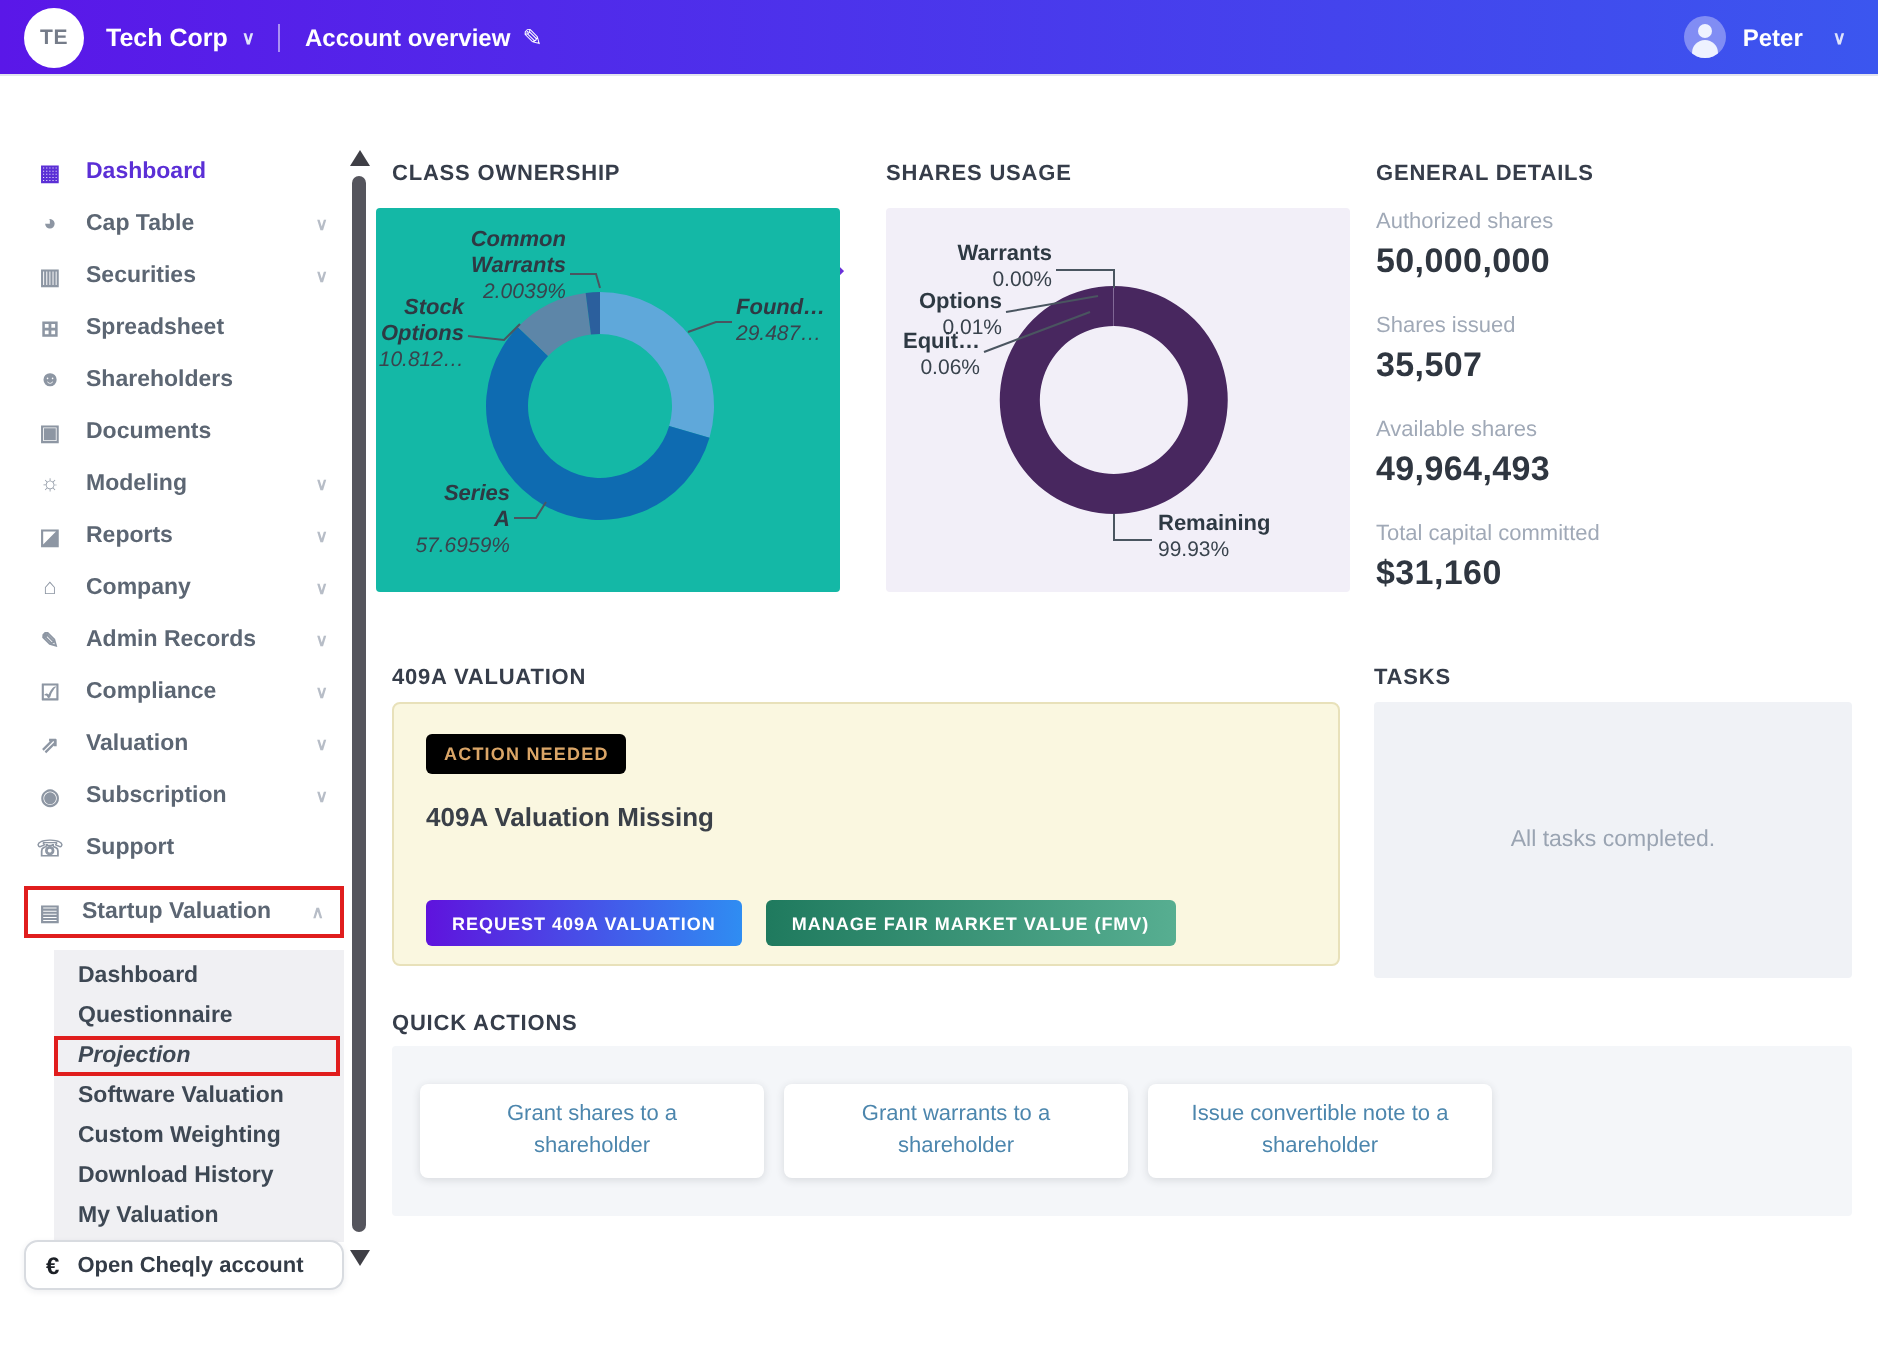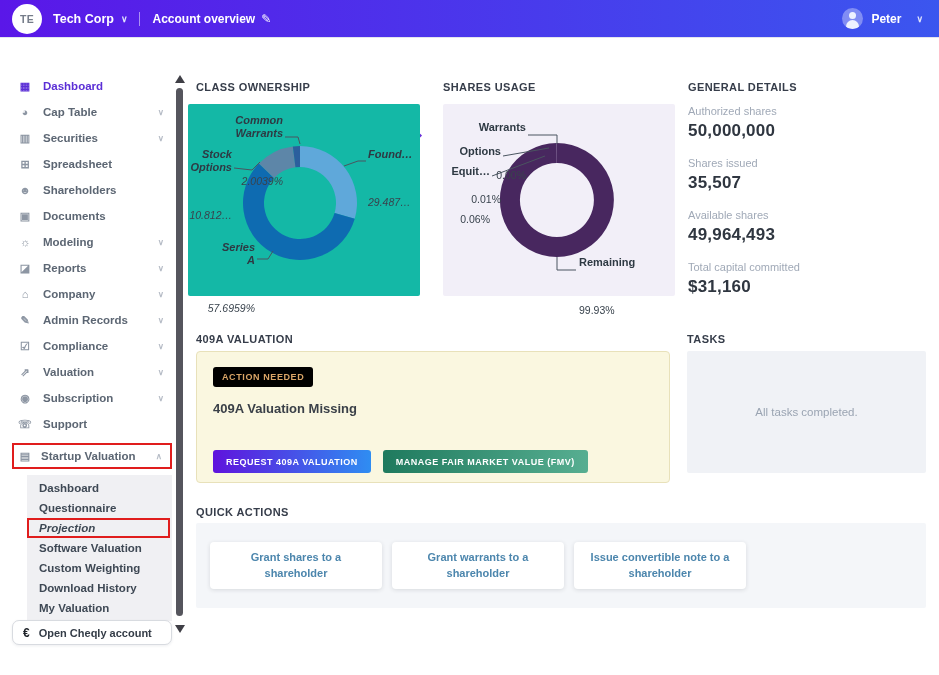--- a/index.html
+++ b/index.html
@@ -56,21 +56,21 @@
   .main { position:absolute; left:186px; top:39px; right:0; bottom:0; background:#fff; }
   .sec-head { position:absolute; font-size:11px; font-weight:700; color:#363d4a; letter-spacing:.4px; }
   .sec-link { position:absolute; font-size:11px; font-weight:700; color:#6a30d9; cursor:pointer;margin-top:48px; }
   .sec-link .arr { font-size:11px; margin-left:3px; }
 
   .chart-card { position:absolute; width:232px; height:192px; border-radius:2px; }
   .chart-card svg.donut { position:absolute; }
   .chart-card svg.connectors { position:absolute; left:0; top:0; }
   .clabel { position:absolute; line-height:13px; }
   .clabel .nm { font-size:11px; font-weight:700; color:#2e3943; display:block; white-space:nowrap; }
-  .clabel .pc { font-size:10.5px; font-weight:400; color:#39434d; display:block; white-space:nowrap;margin-top:35px; }
+  .clabel .pc { font-size:10.5px; font-weight:400; color:#39434d; display:block; white-space:nowrap; }
   .t-right { text-align:right; }
 
   
   .gd-stats { position:absolute; left:502px; top:66px; width:240px; }
   .gd-stat { margin-bottom:16px; }
   .gd-label { font-size:11px; color:#a0a9b7; margin-bottom:4px; }
   .gd-value { font-size:17px; font-weight:700; color:#2f3640; letter-spacing:.2px; }
 
   
   .card-409a { position:absolute; left:10px; top:312px; width:474px; height:132px;
@@ -80,30 +80,30 @@
   .head-409a { position:absolute; left:16px; top:49px; font-size:13px; font-weight:700; color:#3a4048; }
   .body-409a { position:absolute; left:16px; top:75px; font-size:11.5px; color:#4b525a; }
   .btns-409a { position:absolute; left:16px; top:98px; display:flex; gap:12px; }
   .btn-409a { height:23px; padding:0 13px; border-radius:3px; border:none; color:#fff;
     font-size:9px; font-weight:700; letter-spacing:.5px; display:flex; align-items:center; cursor:pointer;
     font-family:"Liberation Sans", sans-serif; }
   .btn-grad-blue { background:linear-gradient(90deg,#5f13dd,#2f8df2); }
   .btn-grad-green { background:linear-gradient(90deg,#1f7a5e,#57ae91); }
 
   
-  .tasks-card { position:absolute; left:501px; top:312px; width:239px; height:122px; background:#f0f2f6;
+  .tasks-card { position:absolute; left:501px; top:312px; width:239px; height:138px; background:#f0f2f6;
     border-radius:2px; display:flex; align-items:center; justify-content:center; }
   .tasks-empty { font-size:11.5px; color:#9aa4b2; }
 
   
   .qa-wrap { position:absolute; left:10px; top:484px; width:730px; height:85px; background:#f4f6f9;
     border-radius:2px; display:flex; align-items:center; padding:0 14px; gap:10px; }
   .qa-card { background:#fff; border-radius:4px; box-shadow:0 1px 4px rgba(40,50,60,.14);
     width:172px; height:47px; display:flex; align-items:center; justify-content:center; text-align:center;
-    color:#4c86ad; font-size:11px; font-weight:700; padding:0 16px; line-height:1.45; cursor:pointer; }
+    color:#4c86ad; font-size:11px; font-weight:400; padding:0 16px; line-height:1.45; cursor:pointer; }
 </style>
 </head>
 <body>
 
 <div class="topbar">
   <div class="co-avatar">TE</div>
   <div class="co-name">Tech Corp</div>
   <div class="tb-chev">∨</div>
   <div class="tb-div"></div>
   <div class="page-title">Account overview</div>

